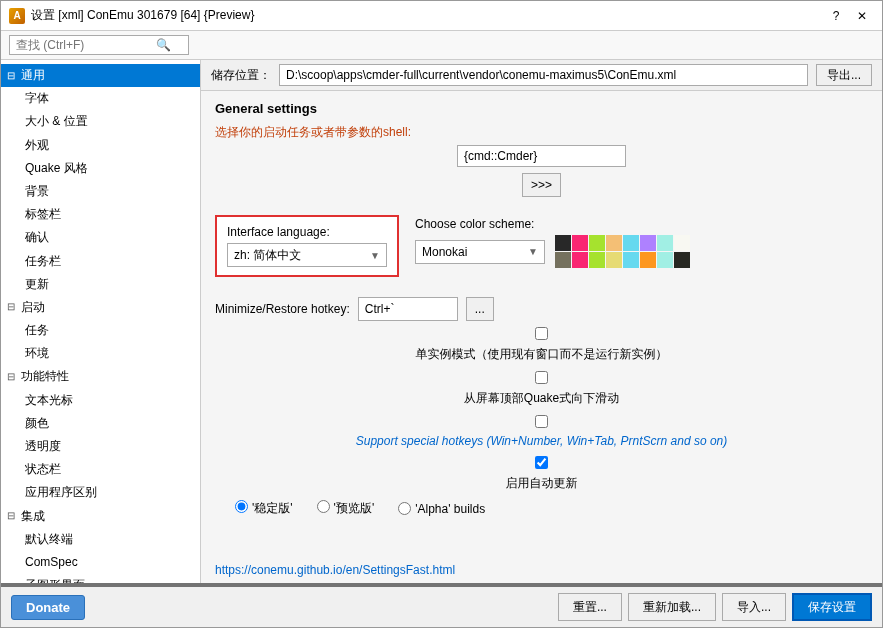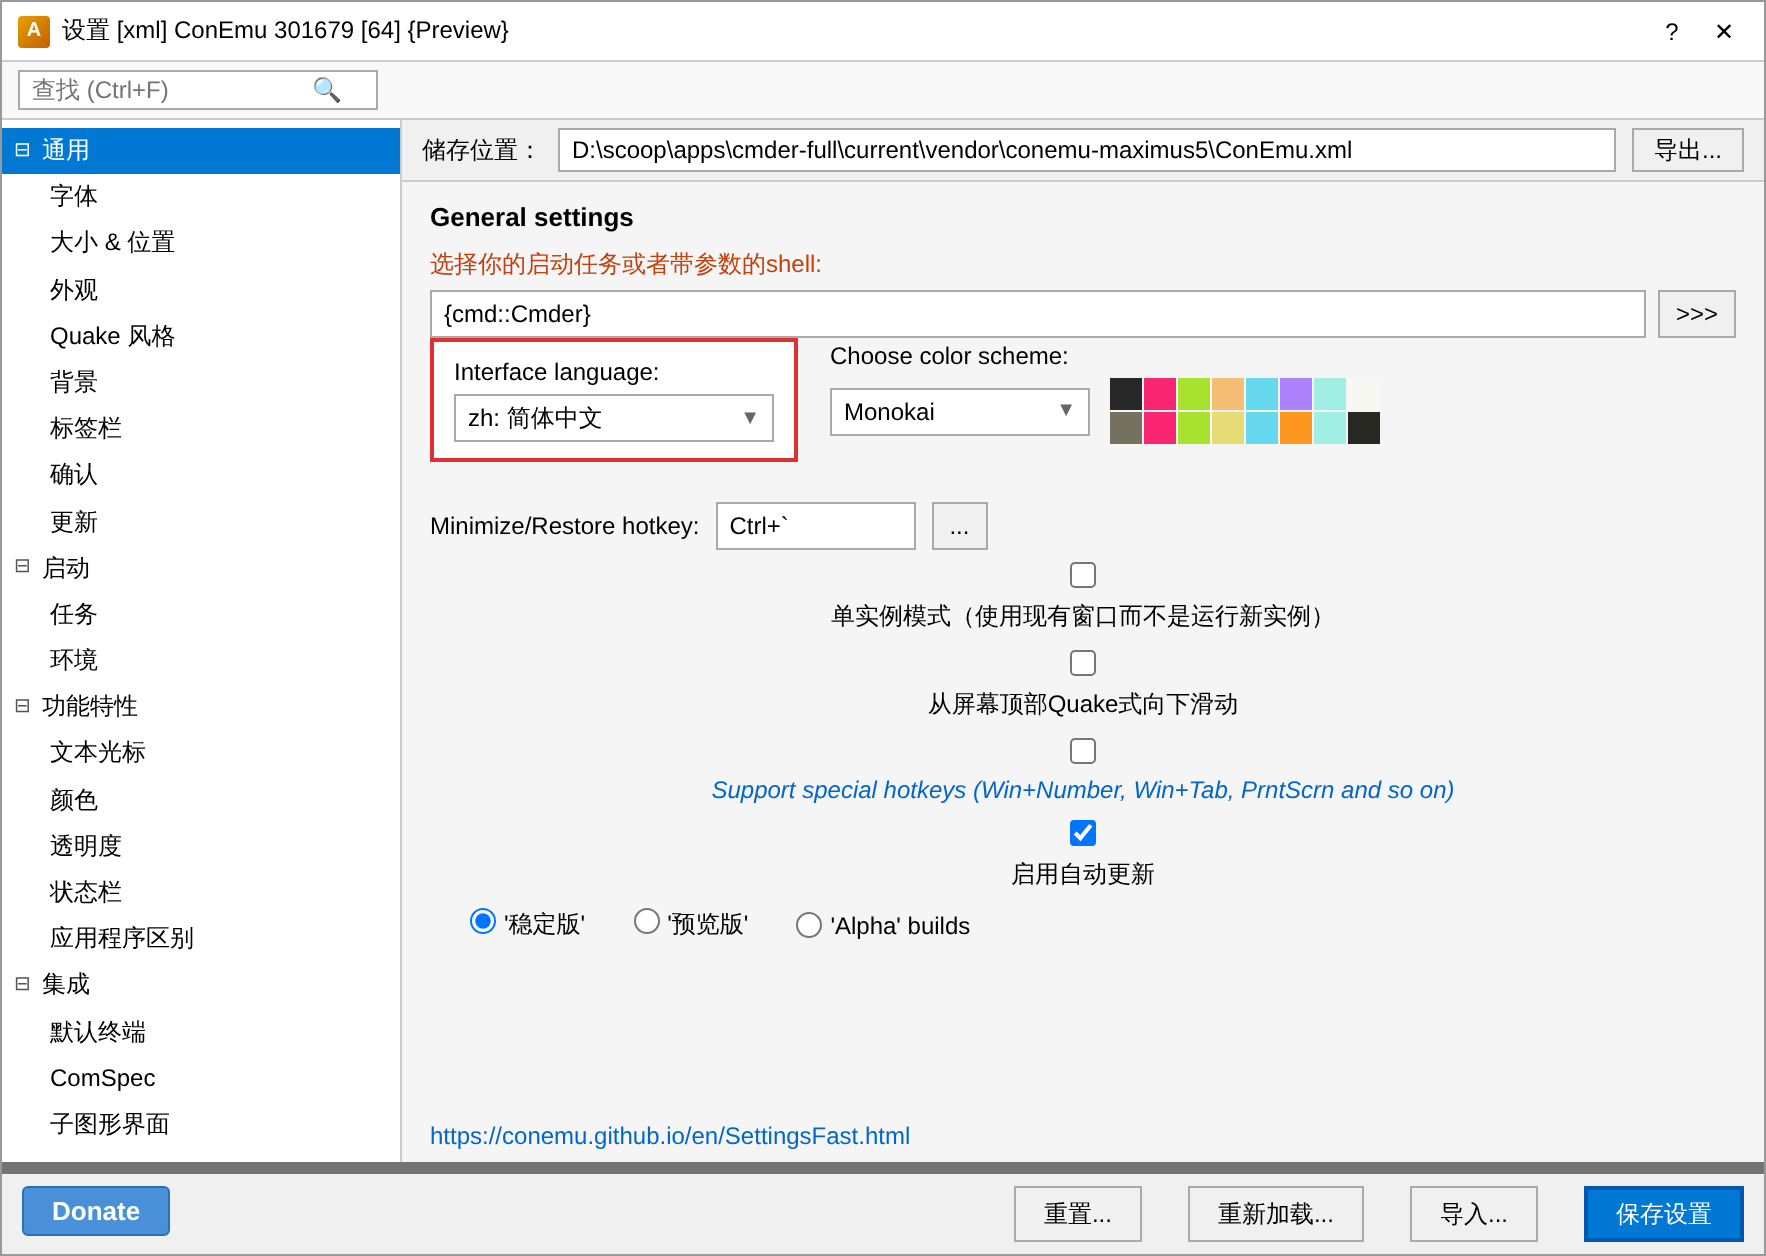--- a/index.html
+++ b/index.html
@@ -184,21 +184,22 @@
 
     .shell-label {
       font-size: 12px;
       margin-bottom: 4px;
       color: #c2410c;
     }
     .shell-row {
       display: flex;
       align-items: center;
       gap: 6px;
-      margin-bottom: 0;
+      margin-bottom: 18px;
+      flex-direction: column;
     }
     .shell-input {
       flex: 1;
       border: 1px solid #aaa;
       background: white;
       padding: 3px 6px;
       font-size: 12px;
       height: 24px;
     }
     .shell-btn {
@@ -324,39 +325,39 @@
       font-size: 12px;
       text-decoration: none;
       cursor: pointer;
       padding: 6px 14px;
       display: block;
     }
 
     
     .bottom-bar {
       background: #f0f0f0;
-      border-top: 6px solid #737373;
+      border-top: 4px solid #737373;
       padding: 6px 10px;
       display: flex;
-      align-items: flex-start;
+      align-items: center;
       justify-content: space-between;
     }
     .donate-btn {
       background: #4a90d9;
       border: 1px solid #2a70b9;
       color: white;
       padding: 4px 14px;
       font-size: 13px;
       font-weight: bold;
       cursor: pointer;
       border-radius: 3px;
     }
     .bottom-actions {
       display: flex;
-      gap: 23px;
+      gap: 6px;
     }
     .bottom-btn {
       background: #f0f0f0;
       border: 1px solid #aaa;
       padding: 4px 14px;
       font-size: 12px;
       cursor: pointer;
       height: 28px;
     }
     .bottom-btn.primary {
@@ -407,20 +408,23 @@
           <span>Quake 风格</span>
         </div>
       <div class="tree-item child">
           <span>背景</span>
         </div>
       <div class="tree-item child">
           <span>标签栏</span>
         </div>
       <div class="tree-item child">
           <span>确认</span>
+        </div>
+      <div class="tree-item child">
+          <span>任务栏</span>
         </div>
       <div class="tree-item child">
           <span>更新</span>
         </div>
       <div class="tree-item group">
         <span class="expand-icon">⊟</span>
         <span>启动</span>
       </div>
       <div class="tree-item child">
           <span>任务</span>

